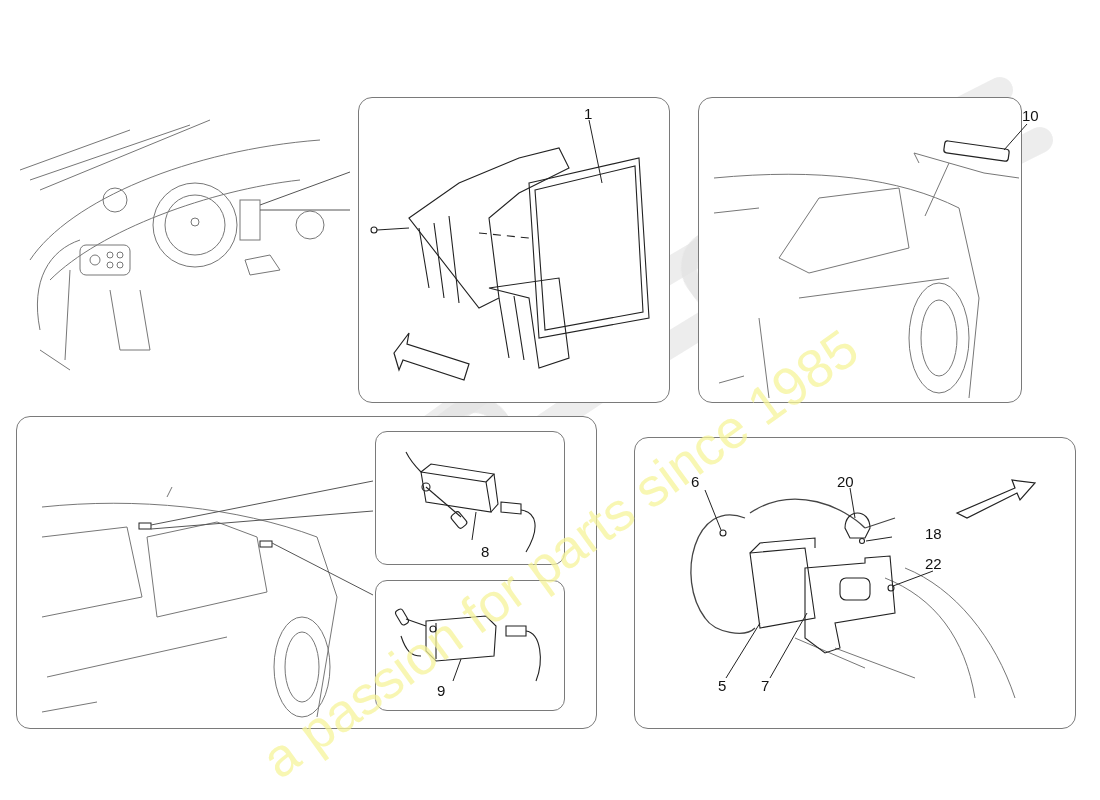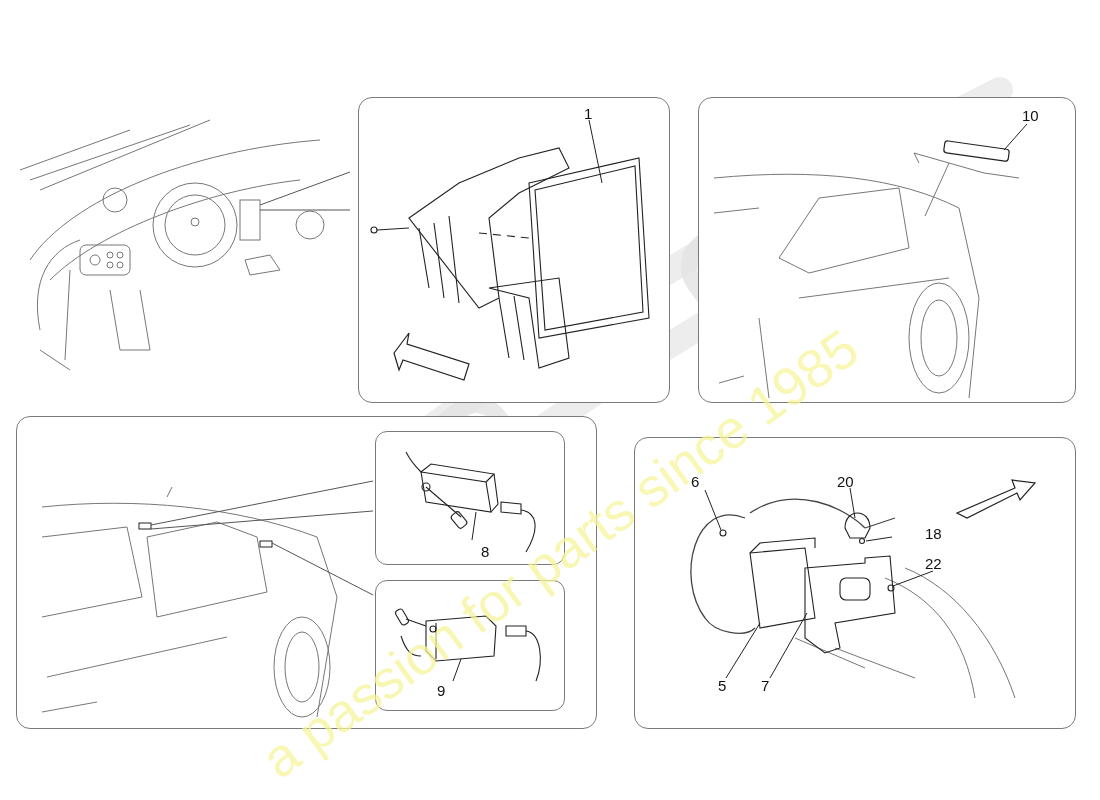--- a/index.html
+++ b/index.html
@@ -74,21 +74,21 @@
       <circle cx="15" cy="132" r="3"></circle>
       <line x1="18" y1="132" x2="50" y2="130"></line>
       <path d="M120 135 L170 140" stroke-dasharray="8 6"></path>
     </g>
     <path d="M35 255 L50 235 L48 246 L110 266 L105 282 L44 262 L40 272 Z" fill="#fff" stroke="#222" stroke-width="1.2"></path>
     <line x1="230" y1="22" x2="243" y2="85" stroke="#222" stroke-width="1"></line>
   </svg>
   <span class="callout" style="left:225px;top:8px;">1</span>
 </div>
 
-<div class="panel" style="left:698px;top:97px;width:378px;height:306px;">
+<div class="panel" style="left:698px;top:97px;width:324px;height:306px;">
   <svg class="art" width="378" height="306" viewBox="0 0 378 306">
     <g class="line">
       <path d="M15 80 C 120 70, 200 80, 260 110 L 280 200 L 270 300"></path>
       <path d="M15 115 L 60 110 M80 160 L 120 100 L 200 90 L 210 150 L 110 175 Z"></path>
       <path d="M60 220 L 70 300 M 100 200 L 250 180"></path>
       <ellipse cx="240" cy="240" rx="30" ry="55"></ellipse>
       <ellipse cx="240" cy="240" rx="18" ry="38"></ellipse>
       <path d="M215 55 L 285 75 L 320 80 M 215 55 L 220 65"></path>
       <line x1="250" y1="65" x2="226" y2="118"></line>
       <path d="M20 285 L 45 278"></path>

